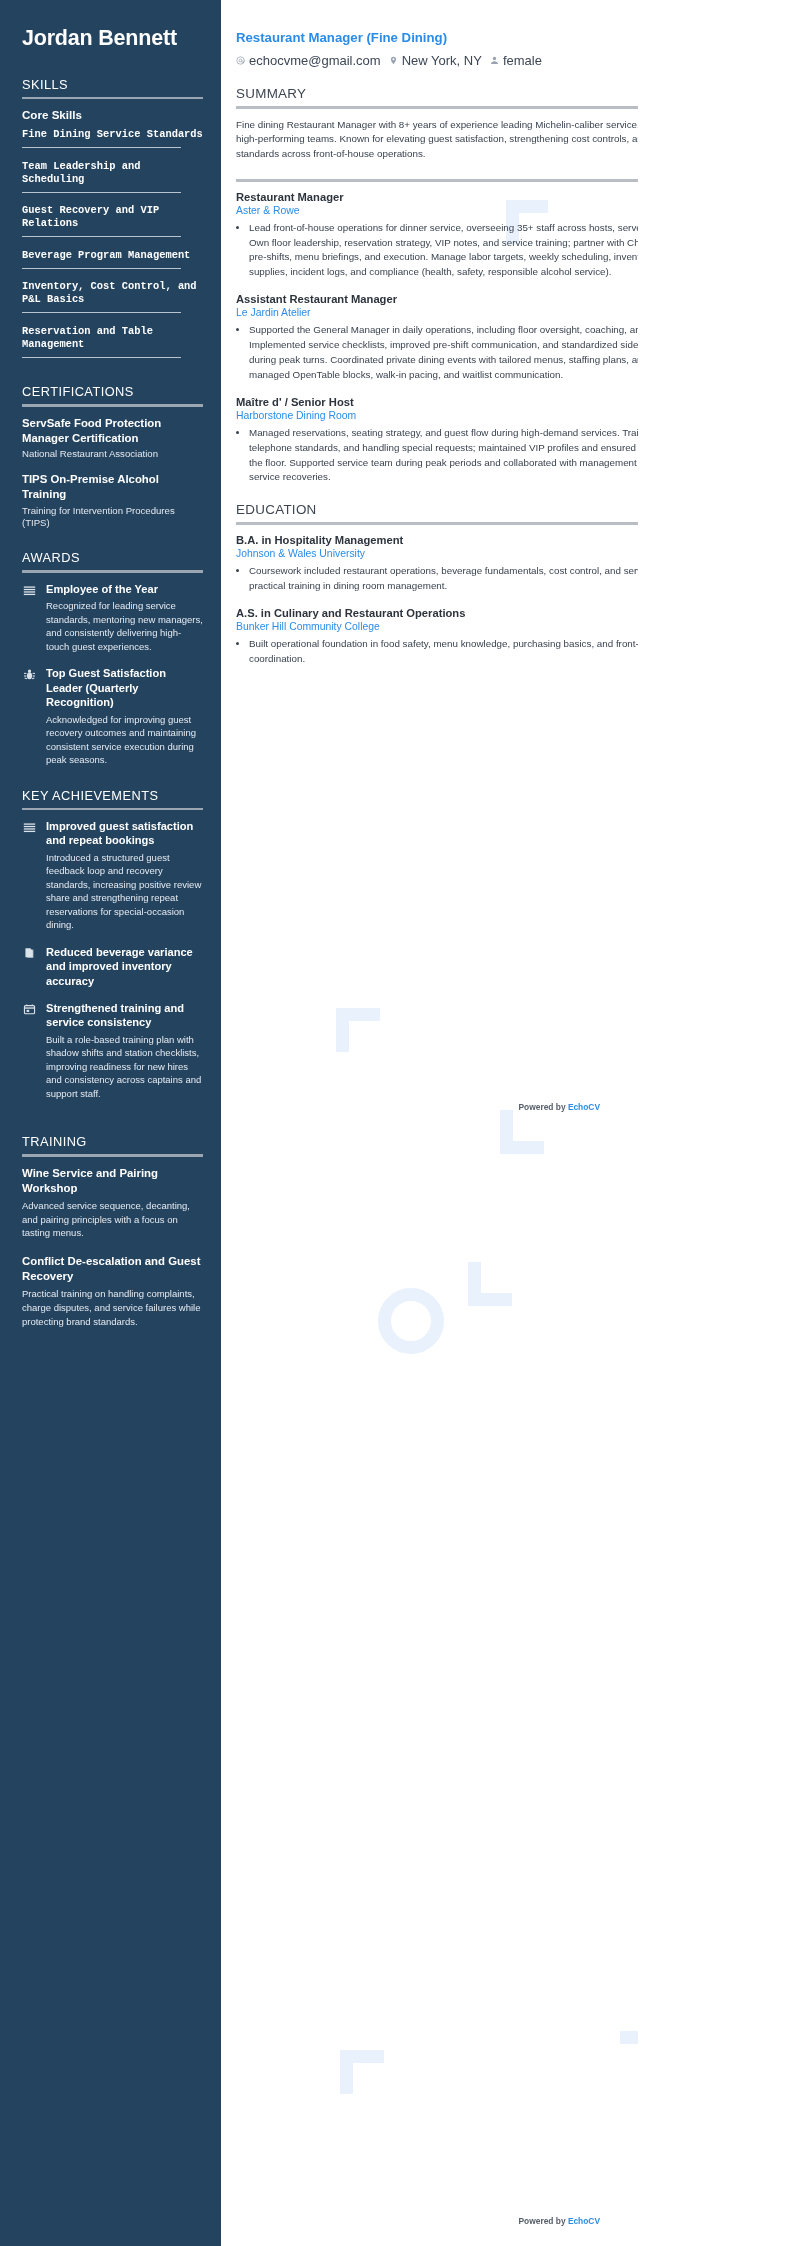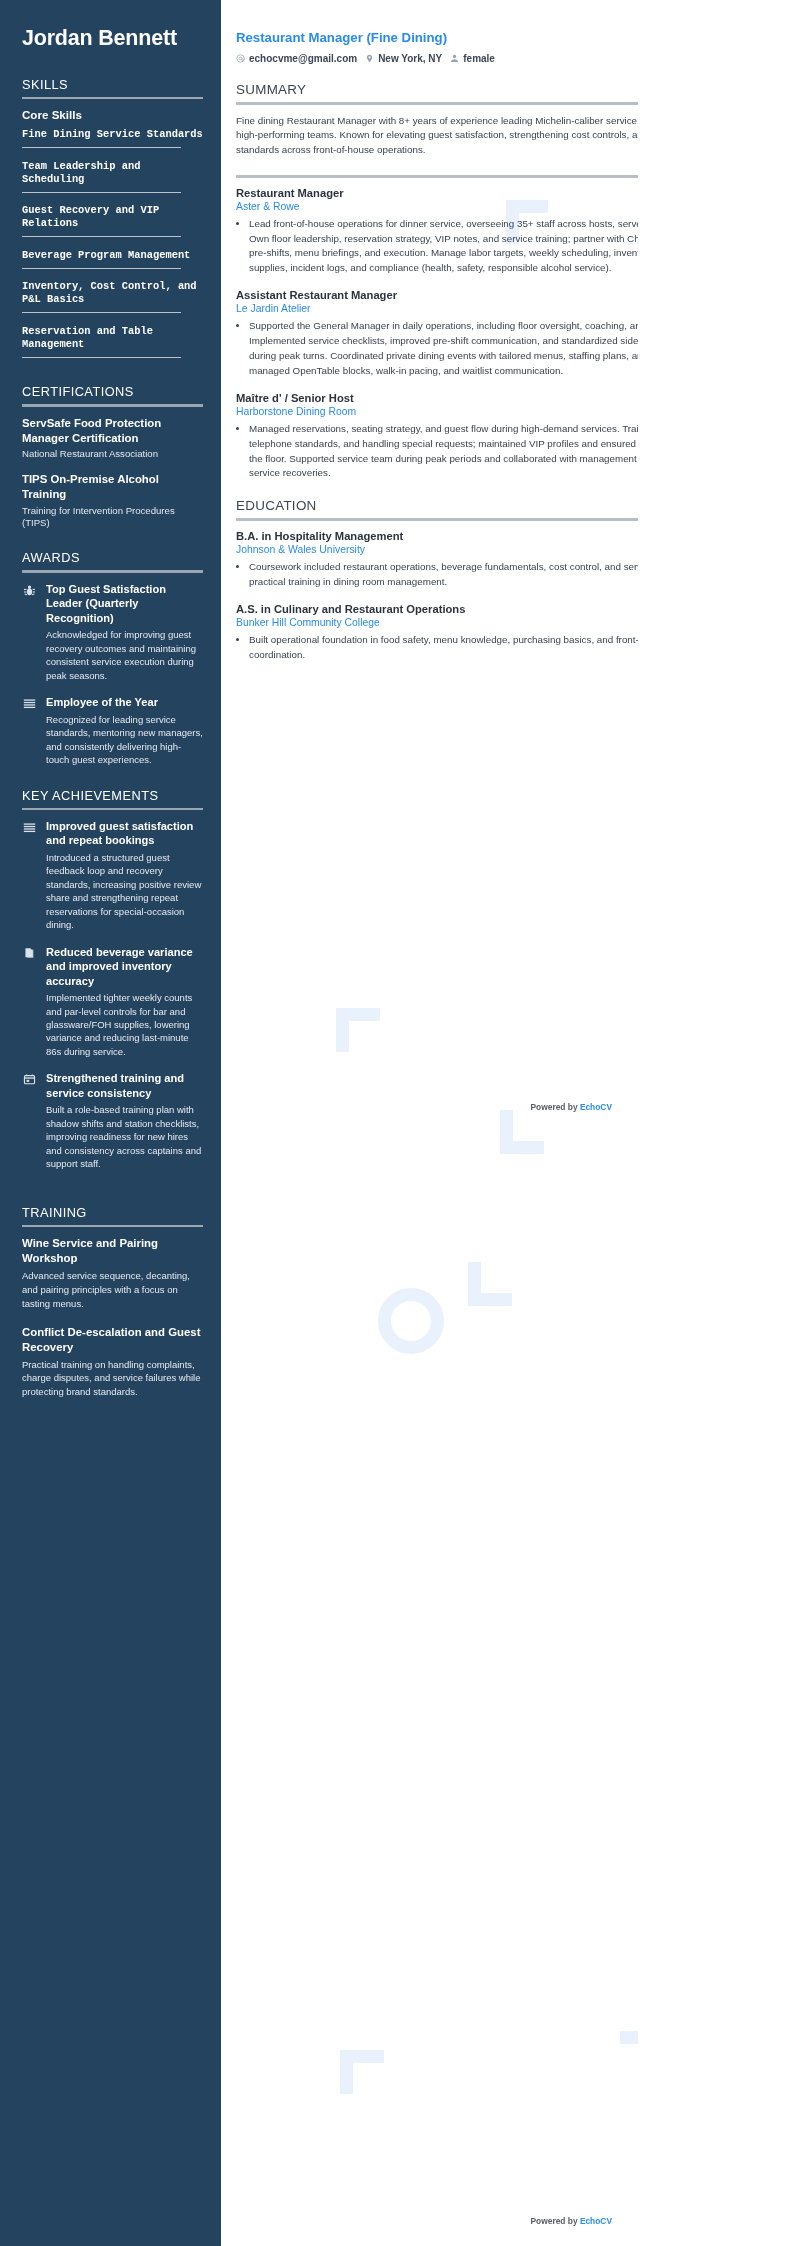--- a/index.html
+++ b/index.html
@@ -89,21 +89,21 @@
     z-index: 1;
   }
   .headline {
     color: #2a8ce8;
     font-size: 13.2px;
     font-weight: bold;
     margin-bottom: 8px;
   }
   .contact-row {
     display: flex; align-items: center; gap: 8px;
-    font-size: 10px; color: #3c4655; font-weight: bold;
+    font-size: 13px; color: #3c4655; font-weight: normal;
     margin-bottom: 18px; flex-wrap: wrap; text-align: right;
   }
   .contact-item { display: flex; align-items: center; gap: 4px; }
   .c-ico { color: #98a2b0; display:flex; align-items:center; }
 
   .sec { margin-bottom: 17px; }
   .sec-title {
     font-size: 13.4px; color: #3d4busy; color: #3d4550;
     letter-spacing: 0.3px; margin-bottom: 5px; font-weight: normal;
   }
@@ -122,21 +122,21 @@
   .bullets li { font-size: 9.8px; line-height: 1.52; color: #3a4350; }
 
   .lang-row { display: flex; align-items: center; gap: 9px; flex-wrap: wrap; }
   .lang-name { font-size: 10.8px; color: #3a4350; min-width: 52px; }
   .lang-level { font-size: 9.6px; color: #4a5360; }
   .bar { width: 66px; height: 7px; border-radius: 4px; background: #cfe5fb; overflow: hidden; }
   .bar > i { display: block; height: 100%; border-radius: 4px; background: #0b84e6; }
   .lang-gap { width: 28px; }
 
   .powered {
-    position: absolute; right: 26px;
+    position: absolute; right: 38px;
     font-size: 8.4px; color: #555d68; font-weight: bold;
   }
   .powered .brand { color: #2a8ce8; }
 </style>
 </head>
 <body>
 
 <div class="page">
 
   <div class="bg-deco deco-ring" style="left:662px; top:14px; width:74px; height:74px;"></div>
@@ -200,81 +200,80 @@
       </div>
     </section>
 
     <section class="side-block">
       <div class="side-sec-title">AWARDS</div>
       <div class="side-rule"></div>
 
       <div class="ico-row">
         <span class="ico">
           <svg width="13" height="13" viewBox="0 0 16 16" fill="currentColor">
+              <rect x="1" y="3" width="14" height="1.6"></rect>
+              <rect x="1" y="6" width="14" height="1.6"></rect>
+              <rect x="1" y="9" width="14" height="1.6"></rect>
+              <rect x="1" y="12" width="14" height="1.6"></rect>
+            </svg>
+        </span>
+        <div>
+          <div class="award-title">Employee of the Year</div>
+          <div class="award-desc">Recognized for leading service standards, mentoring new managers, and consistently delivering high-touch guest experiences.</div>
+        </div>
+      </div>
+
+      <div class="ico-row">
+        <span class="ico">
+          <svg width="13" height="13" viewBox="0 0 16 16" fill="currentColor">
               <ellipse cx="8" cy="9.5" rx="3.2" ry="4.4"></ellipse>
               <circle cx="8" cy="3.8" r="2"></circle>
               <rect x="1.2" y="6" width="3" height="1.3"></rect>
               <rect x="11.8" y="6" width="3" height="1.3"></rect>
               <rect x="1.2" y="9.2" width="3" height="1.3"></rect>
               <rect x="11.8" y="9.2" width="3" height="1.3"></rect>
               <rect x="2" y="12.2" width="3" height="1.3" transform="rotate(20 3.5 12.8)"></rect>
               <rect x="11" y="12.2" width="3" height="1.3" transform="rotate(-20 12.5 12.8)"></rect>
             </svg>
         </span>
         <div>
           <div class="award-title">Top Guest Satisfaction Leader (Quarterly Recognition)</div>
           <div class="award-desc">Acknowledged for improving guest recovery outcomes and maintaining consistent service execution during peak seasons.</div>
         </div>
       </div>
+    </section>
+
+    <section class="side-block">
+      <div class="side-sec-title">KEY ACHIEVEMENTS</div>
+      <div class="side-rule"></div>
 
       <div class="ico-row">
         <span class="ico">
           <svg width="13" height="13" viewBox="0 0 16 16" fill="currentColor">
               <rect x="1" y="3" width="14" height="1.6"></rect>
               <rect x="1" y="6" width="14" height="1.6"></rect>
               <rect x="1" y="9" width="14" height="1.6"></rect>
               <rect x="1" y="12" width="14" height="1.6"></rect>
             </svg>
         </span>
         <div>
-          <div class="award-title">Employee of the Year</div>
-          <div class="award-desc">Recognized for leading service standards, mentoring new managers, and consistently delivering high-touch guest experiences.</div>
-        </div>
-      </div>
-    </section>
-
-    <section class="side-block">
-      <div class="side-sec-title">KEY ACHIEVEMENTS</div>
-      <div class="side-rule"></div>
-
-      <div class="ico-row">
-        <span class="ico">
-          <svg width="13" height="13" viewBox="0 0 16 16" fill="currentColor">
-              <rect x="1" y="3" width="14" height="1.6"></rect>
-              <rect x="1" y="6" width="14" height="1.6"></rect>
-              <rect x="1" y="9" width="14" height="1.6"></rect>
-              <rect x="1" y="12" width="14" height="1.6"></rect>
-            </svg>
-        </span>
-        <div>
           <div class="award-title">Improved guest satisfaction and repeat bookings</div>
           <div class="award-desc">Introduced a structured guest feedback loop and recovery standards, increasing positive review share and strengthening repeat reservations for special-occasion dining.</div>
         </div>
       </div>
 
       <div class="ico-row">
         <span class="ico">
           <svg width="13" height="13" viewBox="0 0 16 16" fill="currentColor">
               <path d="M3 1.5h6l3 3v8.2H3z"></path>
               <path d="M11.2 3.2h1.6v10H5.4v-1.3h5.8z" opacity="0.75"></path>
             </svg>
         </span>
         <div>
           <div class="award-title">Reduced beverage variance and improved inventory accuracy</div>
-          <div class="award-desc">Implemented tighter weekly counts and par-level controls for bar and glassware/FOH supplies, lowering variance and reducing last-minute 86s during service.</div>
         </div>
       </div>
 
       <div class="ico-row">
         <span class="ico">
           <svg width="13" height="13" viewBox="0 0 16 16" fill="none" stroke="currentColor" stroke-width="1.4">
               <rect x="1.8" y="3.2" width="12.4" height="10" rx="1.3"></rect>
               <path d="M1.8 6.2h12.4" stroke-width="1.6"></path>
               <path d="M4.6 1.8v2M11.4 1.8v2"></path>
               <rect x="4.4" y="8.4" width="3.2" height="2.6" fill="currentColor" stroke="none"></rect>

